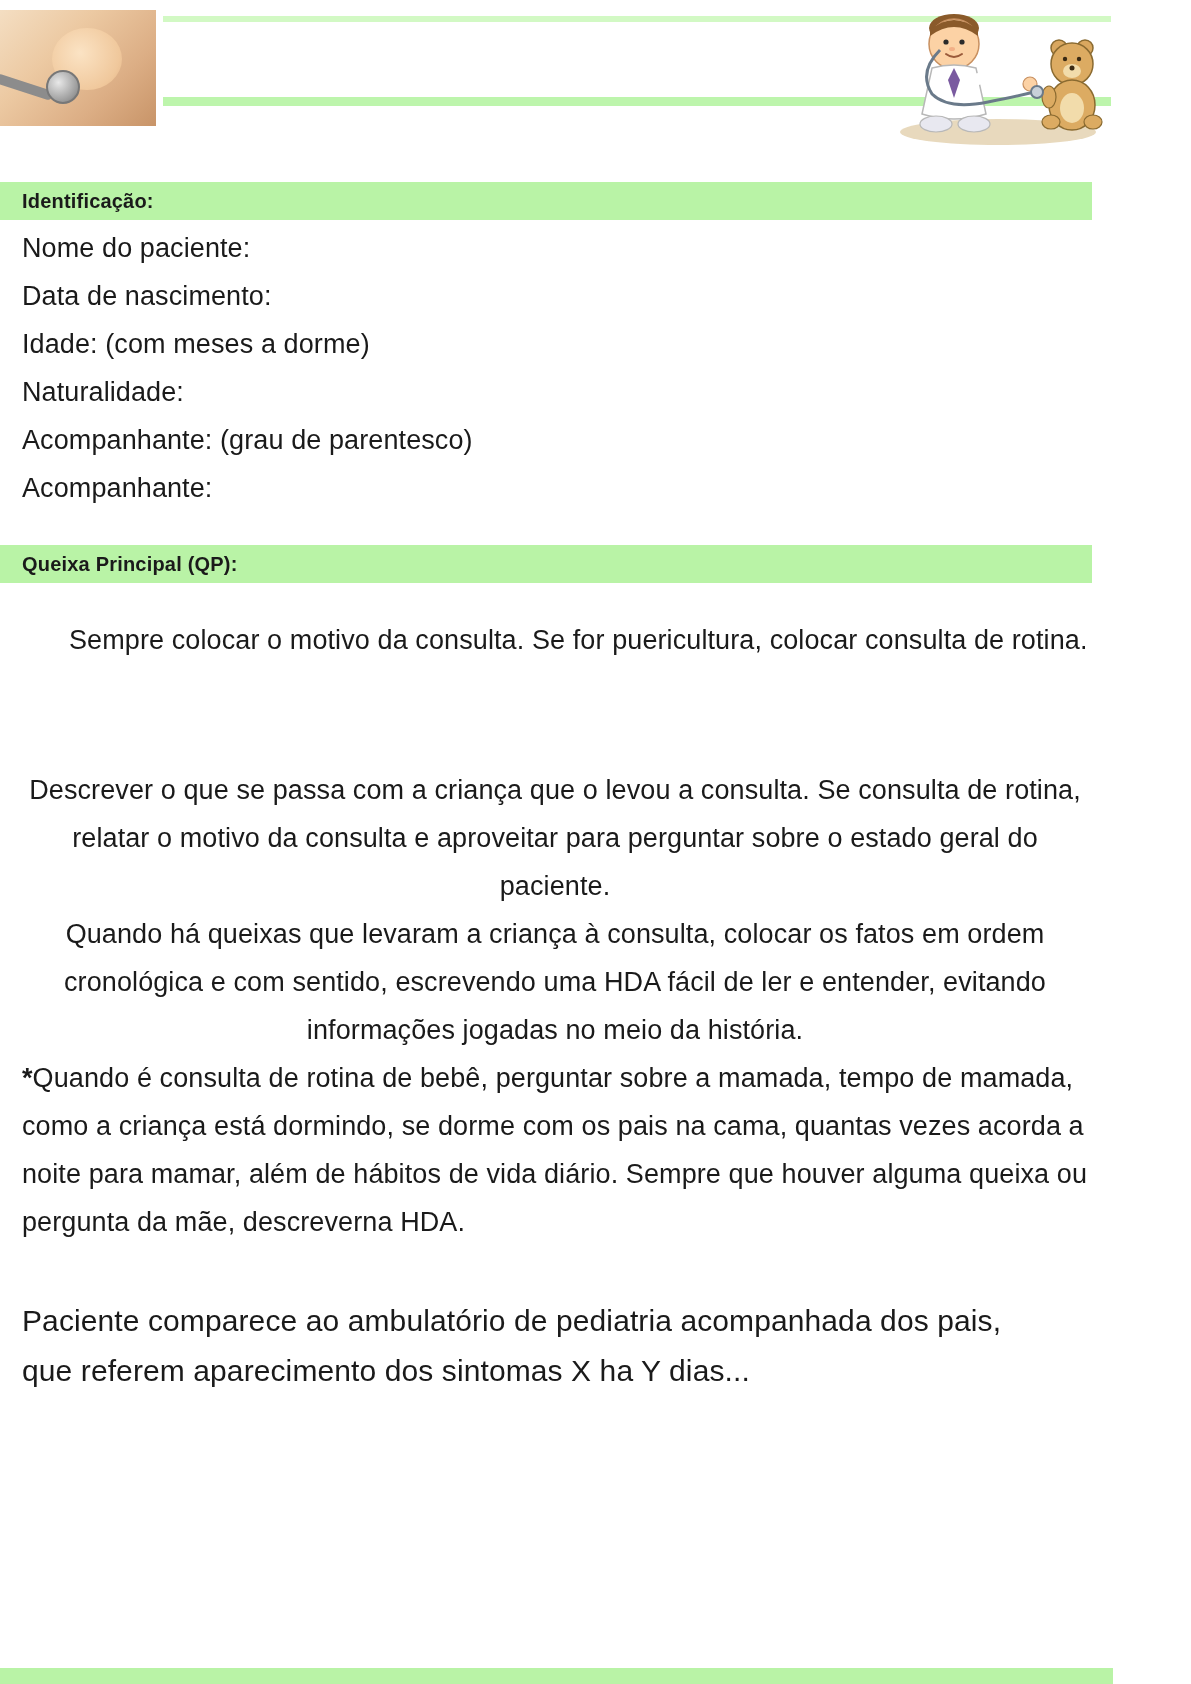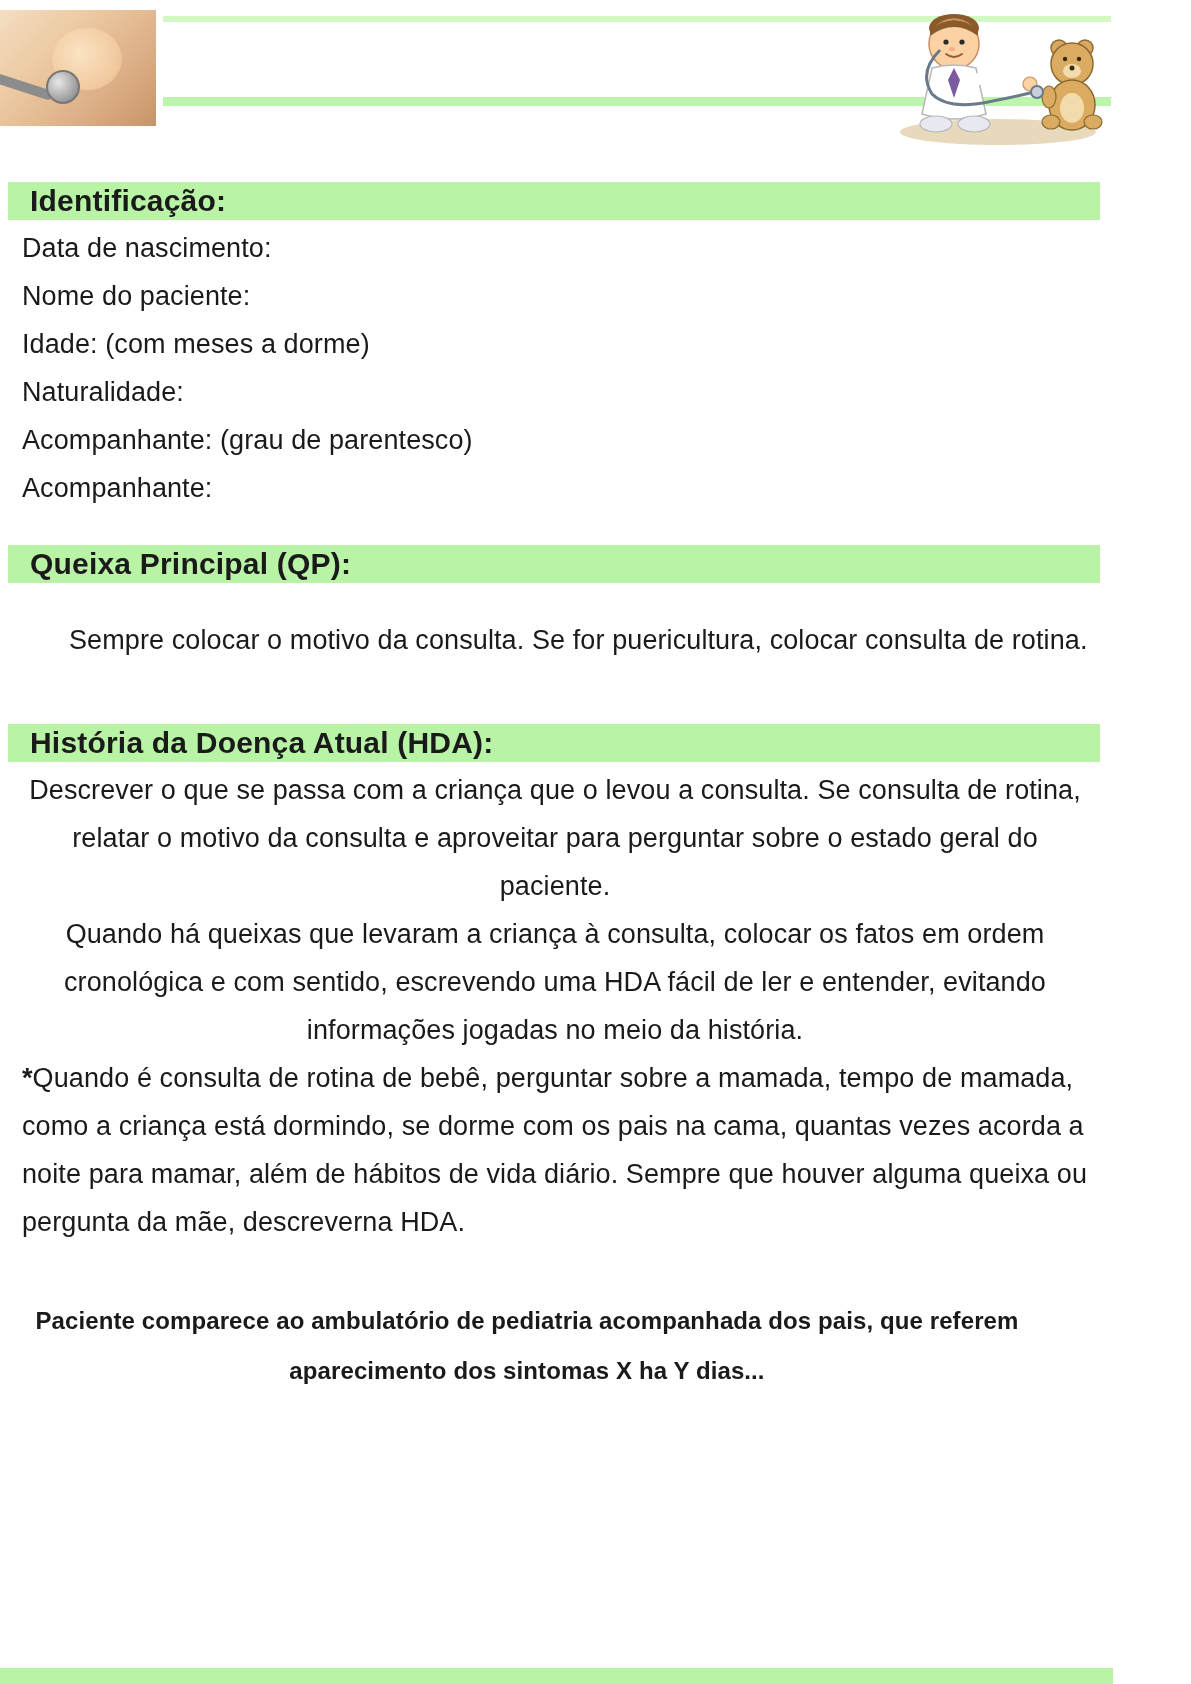--- a/index.html
+++ b/index.html
@@ -47,24 +47,23 @@
     position:absolute; top:2px; left:888px;
     width:220px; height:146px;
   }
 
   
   .section-title {
     position:absolute; left:0;
     width:1092px;
     background: var(--highlight-green, #b9f3a6);
     font-weight:bold;
-    font-size:30px; line-height:36px;
+    font-size:20px; line-height:36px;
     padding:1px 0 1px 22px;
     letter-spacing:0.2px;
-    margin-left:8px;
   }
   #title-identificacao { top:182px; }
   #title-qp            { top:545px; }
   #title-hda           { top:724px; }
 
   
   .body-text {
     position:absolute; left:22px; width:1066px;
     font-size:27px; line-height:48px;
     letter-spacing:0.1px;
@@ -72,24 +71,23 @@
   .id-lines { top:224px; }
   .id-lines .id-line { height:48px; }
 
   .qp-body   { top:616px;margin-left:47px; }
   .hda-para  { top:766px;text-align:center; }
   .hda-para p { margin:0; }
   .hda-note  { top:1054px; }
   .note-marker { font-weight:bold; }
   .hda-example {
     top:1296px;
-    font-weight:bold;
-    font-size:24px; line-height:50px;
+    font-weight:normal;
+    font-size:30px; line-height:50px;
     width:1010px;
-    text-align:center;
   }
 
   .bottom-bar {
     position:absolute; top:1668px; left:0;
     width:1113px; height:16px;
     background: var(--highlight-green, #b9f3a6);
   }
 </style>
 </head>
 <body>
@@ -141,33 +139,32 @@
       <circle cx="149" cy="90" r="6" fill="#c8d0d8" stroke="#6a7a8a" stroke-width="2"></circle>
 
       <ellipse cx="48" cy="122" rx="16" ry="8" fill="#e8e8f0" stroke="#b8b8b8" stroke-width="1.2"></ellipse>
       <ellipse cx="86" cy="122" rx="16" ry="8" fill="#e8e8f0" stroke="#b8b8b8" stroke-width="1.2"></ellipse>
     </svg>
   </div>
 
   <div class="section-title" id="title-identificacao">Identificação:</div>
 
   <div class="body-text id-lines">
+    <div class="id-line">Nome do paciente:</div>
     <div class="id-line">Data de nascimento:</div>
-    <div class="id-line">Nome do paciente:</div>
     <div class="id-line">Idade: (com meses a dorme)</div>
     <div class="id-line">Naturalidade:</div>
     <div class="id-line">Acompanhante: (grau de parentesco)</div>
     <div class="id-line">Acompanhante:</div>
   </div>
 
   <div class="section-title" id="title-qp">Queixa Principal (QP):</div>
 
   <div class="body-text qp-body">Sempre colocar o motivo da consulta. Se for puericultura, colocar consulta de rotina.</div>
 
-  <div class="section-title" id="title-hda">História da Doença Atual (HDA):</div>
 
   <div class="body-text hda-para">
     <p>Descrever o que se passa com a criança que o levou a consulta. Se consulta de rotina, relatar o motivo da consulta e aproveitar para perguntar sobre o estado geral do paciente.</p>
     <p>Quando há queixas que levaram a criança à consulta, colocar os fatos em ordem cronológica e com sentido, escrevendo uma HDA fácil de ler e entender, evitando informações jogadas no meio da história.</p>
   </div>
 
   <div class="body-text hda-note">
     <span class="note-marker">*</span><span>Quando é consulta de rotina de bebê, perguntar sobre a mamada, tempo de mamada, como a criança está dormindo, se dorme com os pais na cama, quantas vezes acorda a noite para mamar, além de hábitos de vida diário. Sempre que houver alguma queixa ou pergunta da mãe, descreverna HDA.</span>
   </div>
 

